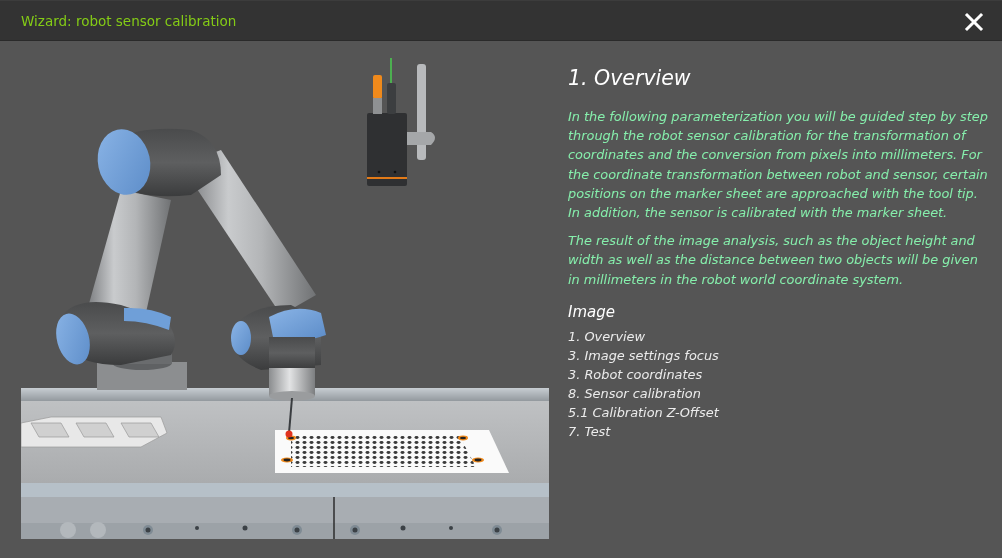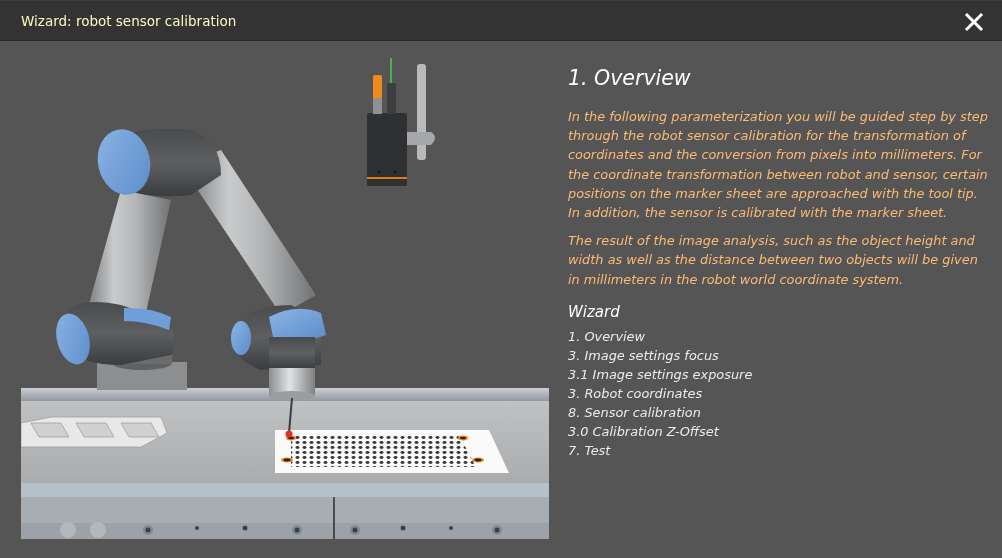--- a/index.html
+++ b/index.html
@@ -11,38 +11,38 @@
     position: relative;
   }
   .window { position: absolute; left: 0; top: 0; width: 1002px; height: 558px; background: #555555; }
   .titlebar {
     position: absolute; left: 0; top: 0; width: 1002px; height: 41px;
     background: #333333; border-bottom: 1px solid #2a2a2a; box-sizing: border-box;
     border-top: 1px solid #3c3c3c;
   }
   .title {
     position: absolute; left: 21px; top: 12px;
-    font-size: 13.5px; color: #fef9c3; letter-spacing: 0;
+    font-size: 13.5px; color: #84cc16; letter-spacing: 0;
   }
   .close-btn {
     position: absolute; right: 16px; top: 9px; width: 24px; height: 24px;
     cursor: pointer;
   }
   .illustration {
     position: absolute; left: 21px; top: 55px; width: 528px; height: 484px;
   }
   .content {
     position: absolute; left: 568px; top: 64px; width: 420px; font-style: italic;
   }
   .heading {
     font-size: 20.5px; color: #ffffff; font-weight: normal; margin: 0 0 15px 0;
     line-height: 28px;
   }
   .para {
-    font-size: 12.9px; line-height: 19.2px; color: #fdba74; margin: 0 0 9px 0;
+    font-size: 12.9px; line-height: 19.2px; color: #86efac; margin: 0 0 9px 0;
   }
   .steps-heading {
     font-size: 15px; color: #ffffff; margin: 13px 0 5px 0; line-height: 20px;
   }
   .steps { list-style: none; margin: 0; padding: 0; }
   .steps li {
     font-size: 12.9px; line-height: 19px; color: #ececec;
   }
 </style>
 </head>
@@ -178,24 +178,23 @@
       <line x1="356" y1="3" x2="356" y2="20" stroke="#555" stroke-width="2"></line>
       <rect x="366" y="28" width="9" height="31" fill="#3c3e40" rx="2"></rect>
       <line x1="370" y1="3" x2="370" y2="28" stroke="#4caf50" stroke-width="2"></line>
     </svg>
   </div>
 
   <div class="content">
     <h1 class="heading">1. Overview</h1>
     <p class="para">In the following parameterization you will be guided step by step through the robot sensor calibration for the transformation of coordinates and the conversion from pixels into millimeters. For the coordinate transformation between robot and sensor, certain positions on the marker sheet are approached with the tool tip. In addition, the sensor is calibrated with the marker sheet.</p>
     <p class="para">The result of the image analysis, such as the object height and width as well as the distance between two objects will be given in millimeters in the robot world coordinate system.</p>
-    <div class="steps-heading">Wizard</div>
+    <div class="steps-heading">Image</div>
     <ul class="steps">
       <li>1. Overview</li>
       <li>3. Image settings focus</li>
-      <li>3.1 Image settings exposure</li>
       <li>3. Robot coordinates</li>
       <li>8. Sensor calibration</li>
-      <li>3.0 Calibration Z-Offset</li>
+      <li>5.1 Calibration Z-Offset</li>
       <li>7. Test</li>
     </ul>
   </div>
 </div>
 
 </body></html>

